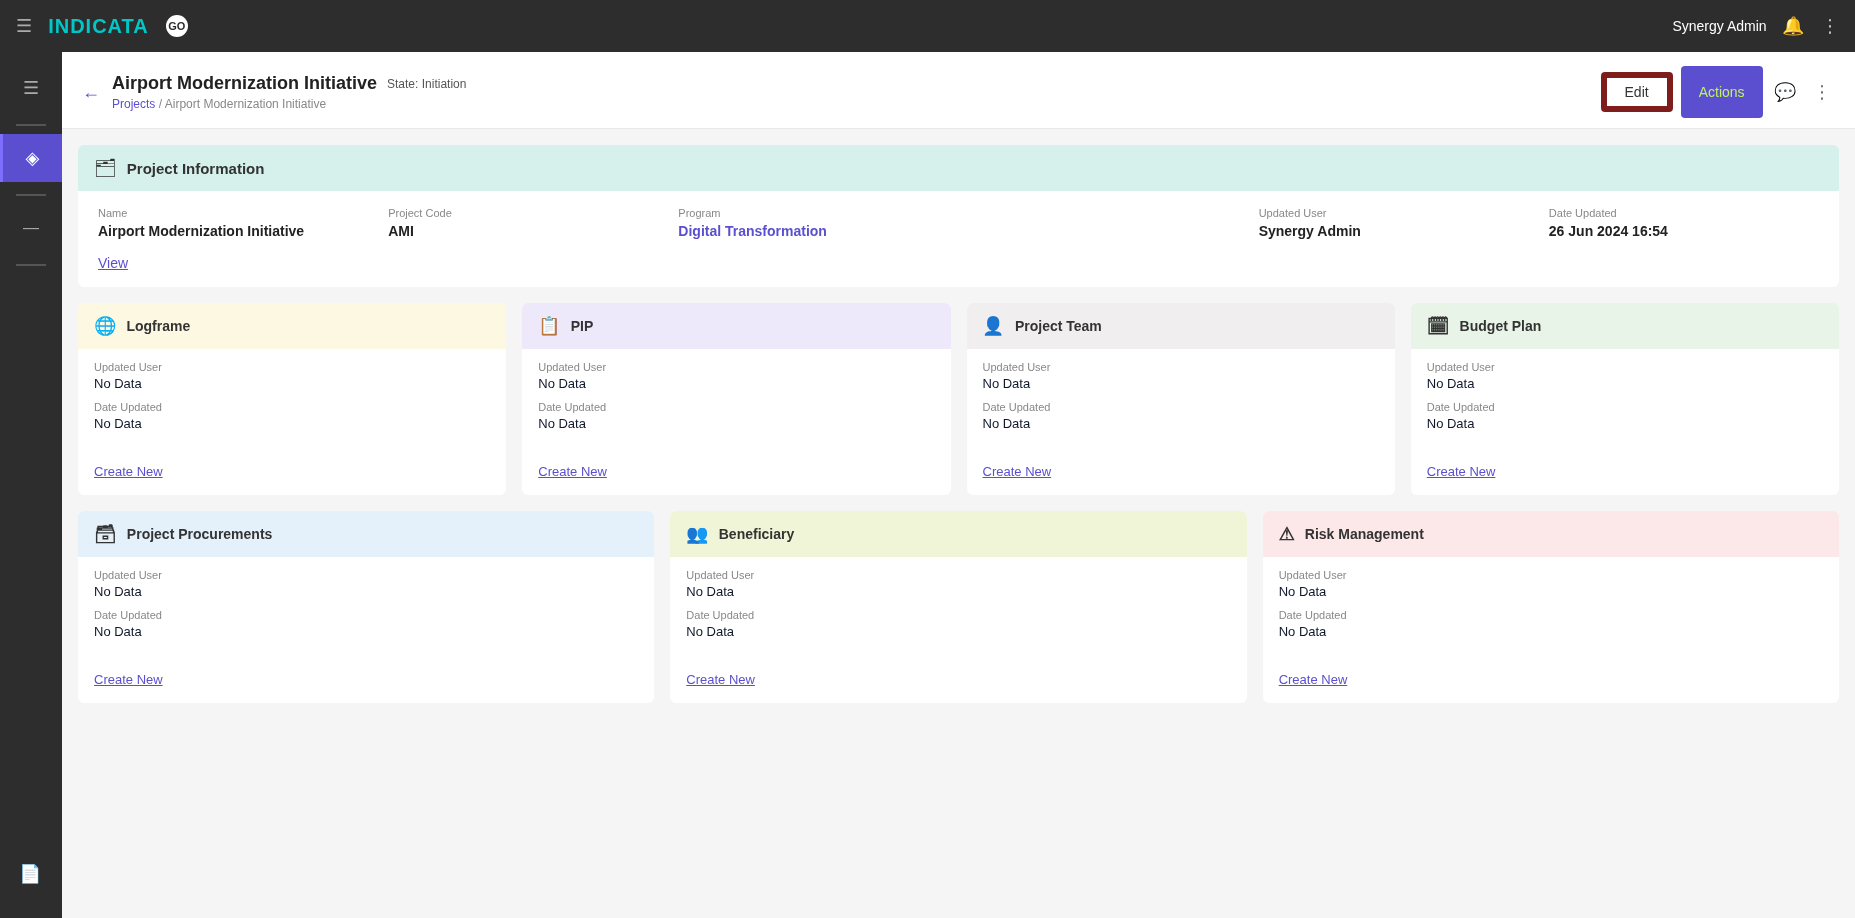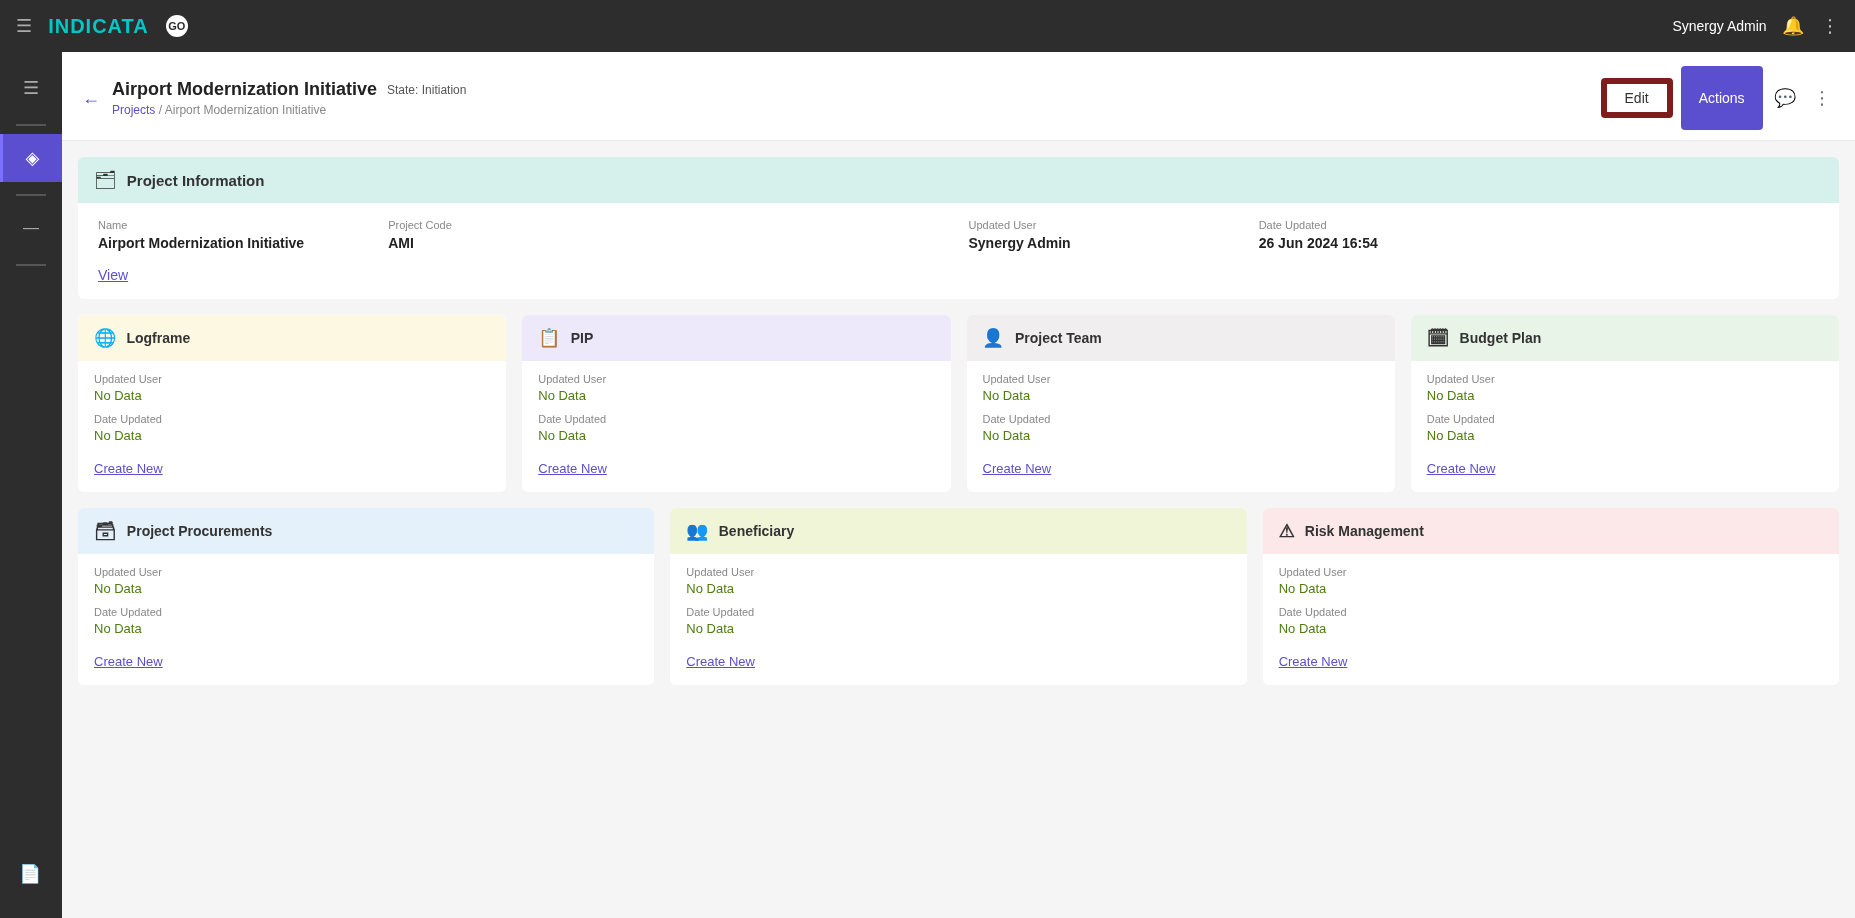--- a/index.html
+++ b/index.html
@@ -98,22 +98,22 @@
       padding: 6px 18px;
       border-radius: 4px;
       cursor: pointer;
       font-size: 14px;
       font-weight: 500;
       text-align: center;
     }
     .btn-actions {
       background: #5b4fcf;
       border: none;
-      color: #ffffff;
-      padding: 24px 18px;
+      color: #bef264;
+      padding: 18px 18px;
       border-radius: 4px;
       cursor: pointer;
       font-size: 14px;
       font-weight: 500;
     }
     .icon-btn { background: none; border: none; color: #666; font-size: 18px; cursor: pointer; padding: 4px; }
     .info-label { font-size: 11px; color: #888; margin-bottom: 4px; }
     .info-value { font-size: 14px; font-weight: 600; color: #222; }
     .info-value.link { color: #5b4fcf; }
     .view-link { color: #5b4fcf; font-size: 14px; cursor: pointer; margin-top: 16px; display: inline-block; }
@@ -129,22 +129,22 @@
       gap: 10px;
       padding: 12px 16px;
       font-weight: 600;
       font-size: 14px;
     }
     .card-body {
       padding: 12px 16px 16px 16px;
     }
     .card-field { margin-bottom: 10px; }
     .card-label { font-size: 11px; color: #888; margin-bottom: 3px; }
-    .card-value { font-size: 13px; color: #4d7c0f; font-weight: 500; }
-    .create-new-link { color: #5b4fcf; font-size: 13px; cursor: pointer; margin-top: 8px; display: inline-block; }
+    .card-value { font-size: 13px; color: #0f172a; font-weight: 500; }
+    .create-new-link { color: #5b4fcf; font-size: 13px; cursor: pointer; margin-top: 23px; display: inline-block; }
   </style>
 </head>
 <body>
 
 <nav class="top-nav">
   <div class="top-nav-left">
     <span class="hamburger">☰</span>
     <div class="logo">
       <span class="logo-text-indica">INDICATA</span>
       <span class="logo-go">GO</span>
@@ -212,20 +212,24 @@
     <div style="background: #fff; padding: 16px 20px; border-radius: 0 0 6px 6px;">
       <div style="display: grid; grid-template-columns: 1fr 1fr 1fr 1fr 1fr 1fr; gap: 16px 20px;">
         <div>
           <div class="info-label">Name</div>
           <div class="info-value">Airport Modernization Initiative</div>
         </div>
         <div>
           <div class="info-label">Project Code</div>
           <div class="info-value">AMI</div>
         </div>
+        <div>
+          <div class="info-label">Program</div>
+          <div class="info-value link">Digital Transformation</div>
+        </div>
         <div></div>
 
         <div>
           <div class="info-label">Updated User</div>
           <div class="info-value">Synergy Admin</div>
         </div>
         <div>
           <div class="info-label">Date Updated</div>
           <div class="info-value">26 Jun 2024 16:54</div>
         </div>

